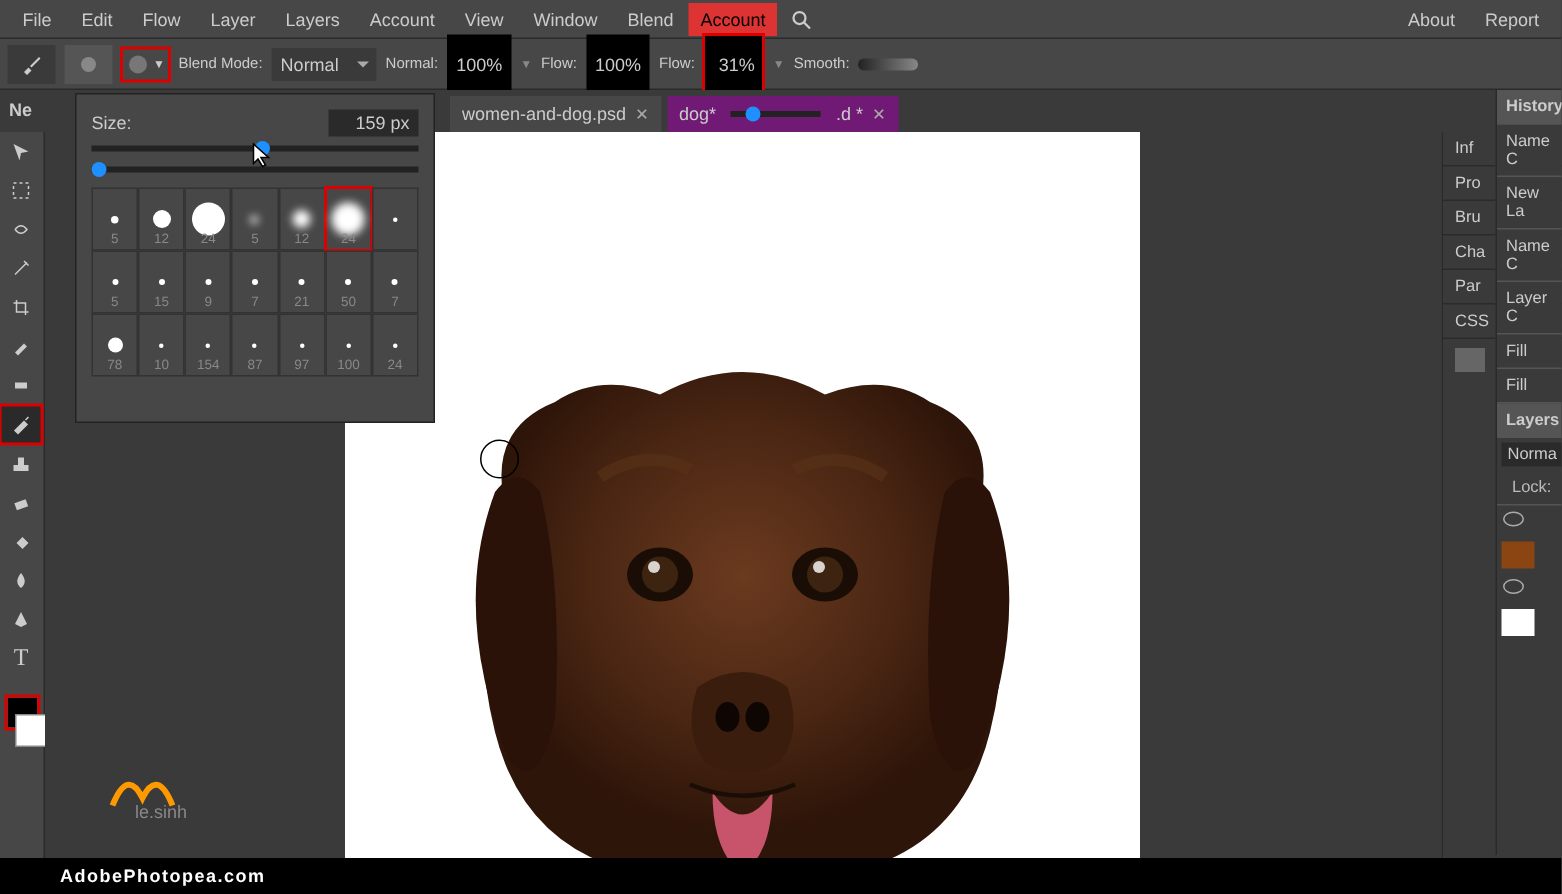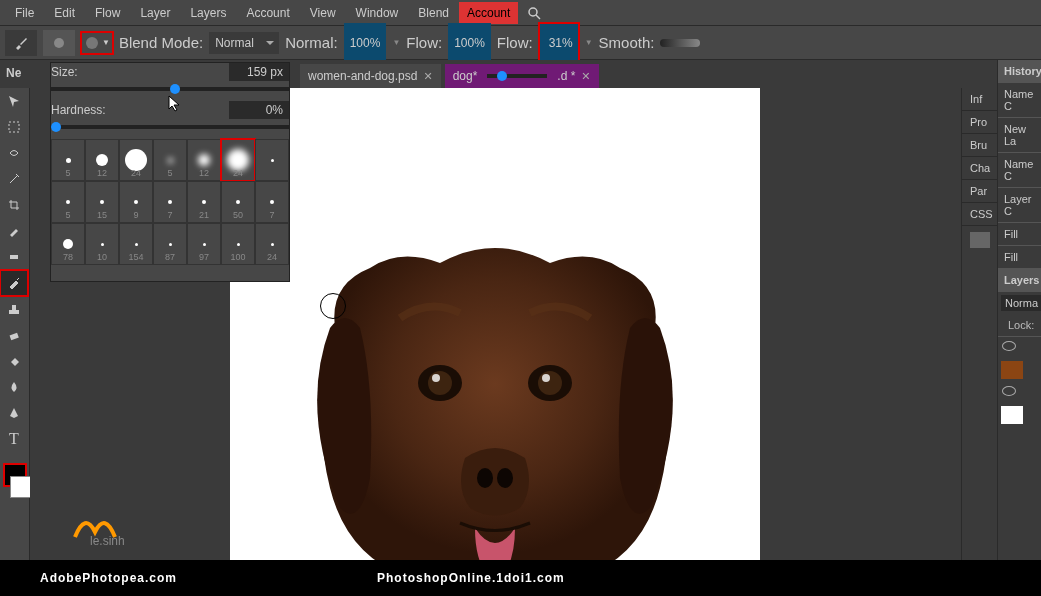--- a/index.html
+++ b/index.html
@@ -5,24 +5,24 @@
 *{margin:0;padding:0;box-sizing:border-box;font-family:Arial,sans-serif;font-size:12px;color:#ccc;user-select:none}
 body{background:#474747;width:1041px;height:596px;overflow:hidden;position:relative}
 .menubar{height:26px;background:#474747;display:flex;align-items:center;padding:0 5px;border-bottom:1px solid #2a2a2a}
 .menubar .mi{padding:5px 10px;cursor:pointer}
 .menubar .account{background:#d33;color:#000000;padding:4px 8px}
 .menubar .right{margin-left:auto;display:flex}
 .search-ico{width:16px;height:16px;margin-left:8px;display:flex;align-items:center;justify-content:center}
 .optbar{height:34px;background:#474747;display:flex;align-items:center;padding:0 5px;gap:6px;border-bottom:1px solid #2a2a2a}
 .brush-btn{width:32px;height:26px;background:#3a3a3a;display:flex;align-items:center;justify-content:center;position:relative}
 .brush-drop{display:flex;align-items:center;gap:2px}
-.optlbl{color:#ccc;font-size:15px}
+.optlbl{color:#ccc;font-size:10px}
 .select{background:#3a3a3a;height:22px;padding:0 18px 0 6px;display:flex;align-items:center;position:relative;min-width:70px}
 .select::after{content:"";position:absolute;right:5px;top:9px;border:4px solid transparent;border-top-color:#aaa}
-.pct{background:#0c4a6e;height:40px;padding:0 6px;display:flex;align-items:center;min-width:40px;justify-content:flex-end}
+.pct{background:#000000;height:40px;padding:0 6px;display:flex;align-items:center;min-width:40px;justify-content:flex-end}
 .flow-slider{width:60px;height:4px;background:#222;position:relative;margin:0 4px}
 .flow-slider .th{position:absolute;width:10px;height:10px;background:#1e90ff;border-radius:50%;top:-3px;left:10px}
 .tabs{height:28px;background:#3a3a3a;display:flex;align-items:flex-end;padding-left:30px;position:relative}
 .tabs .chev{position:absolute;right:8px;top:6px;font-size:10px;letter-spacing:1px}
 .tab{background:#474747;padding:5px 8px;margin-right:4px;display:flex;align-items:center;gap:6px;height:24px}
 .tab.active{background:#701a75}
 .tab .x{font-size:11px;color:#aaa;cursor:pointer}
 .main{display:flex;height:calc(100% - 26px - 34px - 28px - 20px)}
 .toolbar{width:30px;background:#474747;display:flex;flex-direction:column;border-right:1px solid #2a2a2a}
 .tool{width:28px;height:26px;display:flex;align-items:center;justify-content:center;cursor:pointer}
@@ -36,23 +36,23 @@
 .rhead{padding:5px 8px;font-size:11px;border-bottom:1px solid #2a2a2a;cursor:pointer}
 .rpanels .photoico{width:20px;height:16px;margin:6px 8px;background:#666}
 .farright{position:absolute;right:0;top:60px;width:46px;background:#3a3a3a;height:510px;border-left:1px solid #2a2a2a}
 .frrow{padding:5px 6px;font-size:11px;border-bottom:1px solid #555}
 .frrow.hd{background:#555;font-weight:bold}
 .frrow.indent{padding-left:10px;color:#bbb}
 .layerblend{background:#2a2a2a;margin:3px;padding:2px 4px;font-size:11px}
 .eye{width:14px;height:10px;border:1px solid #aaa;border-radius:50%;display:inline-block;margin:4px}
 .thumb{width:22px;height:18px;background:#8b4513;display:inline-block;margin:3px;vertical-align:middle}
 .thumb.wh{background:#fff}
-.footer{position:absolute;bottom:0;left:0;right:0;height:36px;background:#000;display:flex;align-items:center}
+.footer{position:absolute;bottom:0;left:0;right:0;height:24px;background:#000;display:flex;align-items:center}
 .footer span{color:#fff;font-weight:bold;letter-spacing:1px;padding:0 40px}
-.brushpanel{position:absolute;left:50px;top:62px;width:240px;height:220px;background:#474747;border:1px solid #222;z-index:50;}
+.brushpanel{position:absolute;left:50px;top:62px;width:240px;height:220px;background:#474747;border:1px solid #222;z-index:50;padding:10px}
 .bprow{display:flex;align-items:center;justify-content:space-between;margin-bottom:4px}
 .bprow .val{background:#2a2a2a;padding:2px 6px;min-width:60px;text-align:right}
 .slider{height:4px;background:#222;position:relative;margin:6px 0 10px;width:100%}
 .slider .th{position:absolute;width:10px;height:10px;background:#1e90ff;border-radius:50%;top:-3px}
 .brushgrid{display:grid;grid-template-columns:repeat(7,1fr);gap:0}
 .bcell{height:42px;border:1px solid #333;display:flex;flex-direction:column;align-items:center;justify-content:center;position:relative;cursor:pointer}
 .bcell .dot{background:#fff;border-radius:50%}
 .bcell .sz{position:absolute;bottom:2px;font-size:9px;color:#888}
 .bcell.soft .dot{filter:blur(3px)}
 .hl-red{outline:2px solid #d00;outline-offset:-1px}
@@ -76,20 +76,24 @@
   <span class="mi">View</span>
   <span class="mi">Window</span>
   <span class="mi">Blend</span>
   <span class="mi account">Account</span>
   <span class="search-ico">
       <svg width="14" height="14">
         <circle cx="6" cy="6" r="4" stroke="#ccc" fill="none" stroke-width="1.5"></circle>
         <line x1="9" y1="9" x2="13" y2="13" stroke="#ccc" stroke-width="1.5"></line>
       </svg>
     </span>
+  <div class="right">
+    <span class="mi">About</span>
+    <span class="mi">Report</span>
+  </div>
 </div>
 
 <div class="optbar">
   <div class="brush-btn">
       <svg width="16" height="16">
         <path d="M3 13 L6 10 L8 12 L5 15 Z M7 9 L13 3 L14 4 L8 10 Z" fill="#ccc"></path>
       </svg>
     </div>
   <div class="brush-btn" style="background:#555">
       <svg width="12" height="12">
@@ -268,24 +272,20 @@
 </div>
 
 <div class="brushpanel">
   <div class="bprow">
       <span>Size:</span>
       <span class="val">159 px</span>
     </div>
   <div class="slider">
       <div class="th" style="left:50%"></div>
     </div>
-  <div class="bprow">
-      <span>Hardness:</span>
-      <span class="val">0%</span>
-    </div>
   <div class="slider">
       <div class="th" style="left:0"></div>
     </div>
   <div class="brushgrid" id="bgrid">
       <div class="bcell">
         <div class="dot" style="width: 5px; height: 5px;"></div>
         <div class="sz">5</div>
       </div>
       <div class="bcell">
         <div class="dot" style="width: 12px; height: 12px;"></div>
@@ -374,14 +374,13 @@
       <path d="M1 1 L1 14 L4 11 L7 16 L9 15 L6 10 L11 10 Z" fill="#fff" stroke="#000"></path>
     </svg></div>
 
 <div class="logo-water"><svg viewBox="0 0 60 40">
       <path d="M5 30 Q15 5 25 25 Q35 5 45 30" stroke="#f90" stroke-width="4" fill="none"></path>
       <text x="20" y="38" font-size="9" fill="#888">le.sinh</text>
     </svg></div>
 
 <div class="footer">
   <span>AdobePhotopea.com</span>
-  <span style="margin-left:120px">PhotoshopOnline.1doi1.com</span>
 </div>
 
 </body></html>

